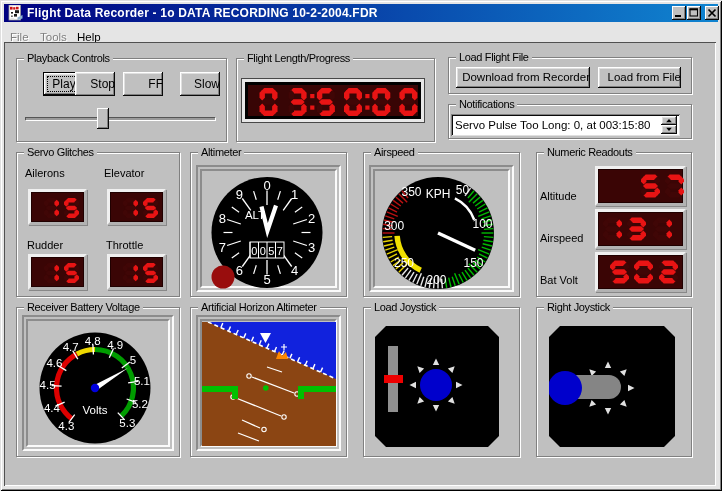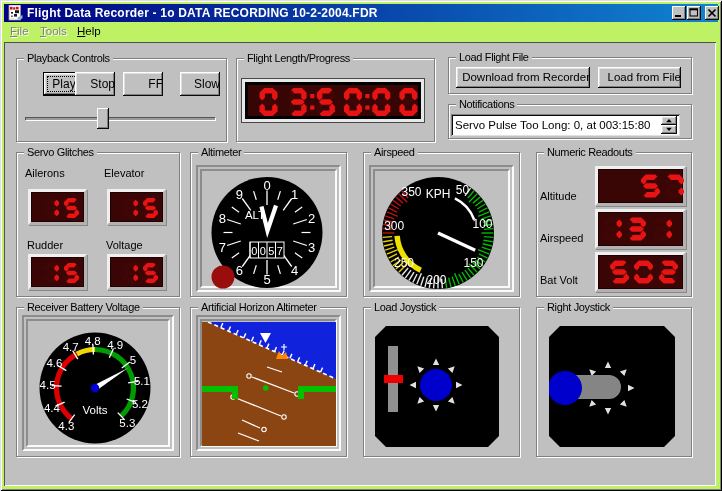--- a/index.html
+++ b/index.html
@@ -1,28 +1,28 @@
 <!DOCTYPE html>
 <html><head><meta charset="utf-8"><style>
 html,body{margin:0;padding:0;background:#c0c0c0;}
 *{box-sizing:border-box;}
-#win{position:relative;width:722px;height:491px;background:#bef264;
+#win{position:relative;width:722px;height:491px;background:#e5e5e5;
  font-family:"Liberation Sans",sans-serif;overflow:hidden;
  box-shadow:inset 1px 1px 0 #dfdfdf, inset -1px -1px 0 #000,
             inset 2px 2px 0 #fff, inset -2px -2px 0 #808080;}
 .abs{position:absolute;}
 #title{position:absolute;left:4px;top:4px;width:714px;height:18px;
  background:linear-gradient(90deg,#000080,#1084d0);color:#fff;}
 #title .tx{position:absolute;left:23px;top:2px;font-size:12px;font-weight:bold;
  white-space:nowrap;letter-spacing:0.2px;}
 .wbtn{position:absolute;top:2px;width:14px;height:14px;background:#c0c0c0;
  box-shadow:inset -1px -1px 0 #0a0a0a, inset 1px 1px 0 #fff, inset -2px -2px 0 #808080;}
 #menubar{position:absolute;left:4px;top:23px;width:714px;height:19px;
  font-size:11.5px;color:#000;}
-.mitem{position:absolute;top:2px;}
+.mitem{position:absolute;top:8px;}
 .mdis{color:#808080;text-shadow:1px 1px 0 #fff;}
 #client{position:absolute;left:4px;top:42px;width:712px;height:444px;
  background:#c0c0c0;
  box-shadow:inset 1px 1px 0 #505050, inset -1px -1px 0 #fff;}
 .group{position:absolute;border:1px solid #808080;
  box-shadow:1px 1px 0 #fff, inset 1px 1px 0 #fff;}
 .glabel{position:absolute;top:-7px;left:7px;background:#c0c0c0;padding:0 3px;
  font-size:11px;line-height:13px;white-space:nowrap;letter-spacing:-0.35px;}
 .btn{position:absolute;background:#c0c0c0;font-size:12px;text-align:right;
  box-shadow:inset -1px -1px 0 #0a0a0a, inset 1px 1px 0 #fff,
@@ -185,21 +185,21 @@
       </svg>
     </div>
 <div class="btn" style="left:661px;top:125px;width:16px;height:9px">
       <svg width="14" height="7" style="position:absolute;left:1px;top:1px">
         <polygon points="4.2,1.7 9.8,1.7 7,5" fill="#000"></polygon>
       </svg>
     </div>
 <div class="lbl11" style="left:25px;top:167px">Ailerons</div>
 <div class="lbl11" style="left:104px;top:167px">Elevator</div>
 <div class="lbl11" style="left:27px;top:239px">Rudder</div>
-<div class="lbl11" style="left:106px;top:239px">Voltage</div>
+<div class="lbl11" style="left:106px;top:239px">Throttle</div>
 <div class="led" style="left:28px;top:189px;width:59px;height:36px"></div>
 <svg class="abs" style="left:32px;top:193px" width="51" height="28" viewBox="0 0 51 28">
       <polygon points="13.8,7.3 16.1,5.0 22.9,5.0 25.2,7.3 22.9,9.6 16.1,9.6" fill="#400606"></polygon>
       <polygon points="13.8,15.0 16.1,12.7 22.9,12.7 25.2,15.0 22.9,17.3 16.1,17.3" fill="#400606"></polygon>
       <polygon points="13.8,22.7 16.1,20.4 22.9,20.4 25.2,22.7 22.9,25.0 16.1,25.0" fill="#400606"></polygon>
       <polygon points="14.3,6.8 16.6,9.1 16.6,11.4 14.3,13.7 12.0,11.4 12.0,9.1" fill="#400606"></polygon>
       <polygon points="24.7,6.8 27.0,9.1 27.0,11.4 24.7,13.7 22.4,11.4 22.4,9.1" fill="#e81414"></polygon>
       <polygon points="14.3,16.3 16.6,18.6 16.6,20.9 14.3,23.2 12.0,20.9 12.0,18.6" fill="#400606"></polygon>
       <polygon points="24.7,16.3 27.0,18.6 27.0,20.9 24.7,23.2 22.4,20.9 22.4,18.6" fill="#e81414"></polygon>
       <polygon points="33.8,7.3 36.1,5.0 42.9,5.0 45.2,7.3 42.9,9.6 36.1,9.6" fill="#e81414"></polygon>

